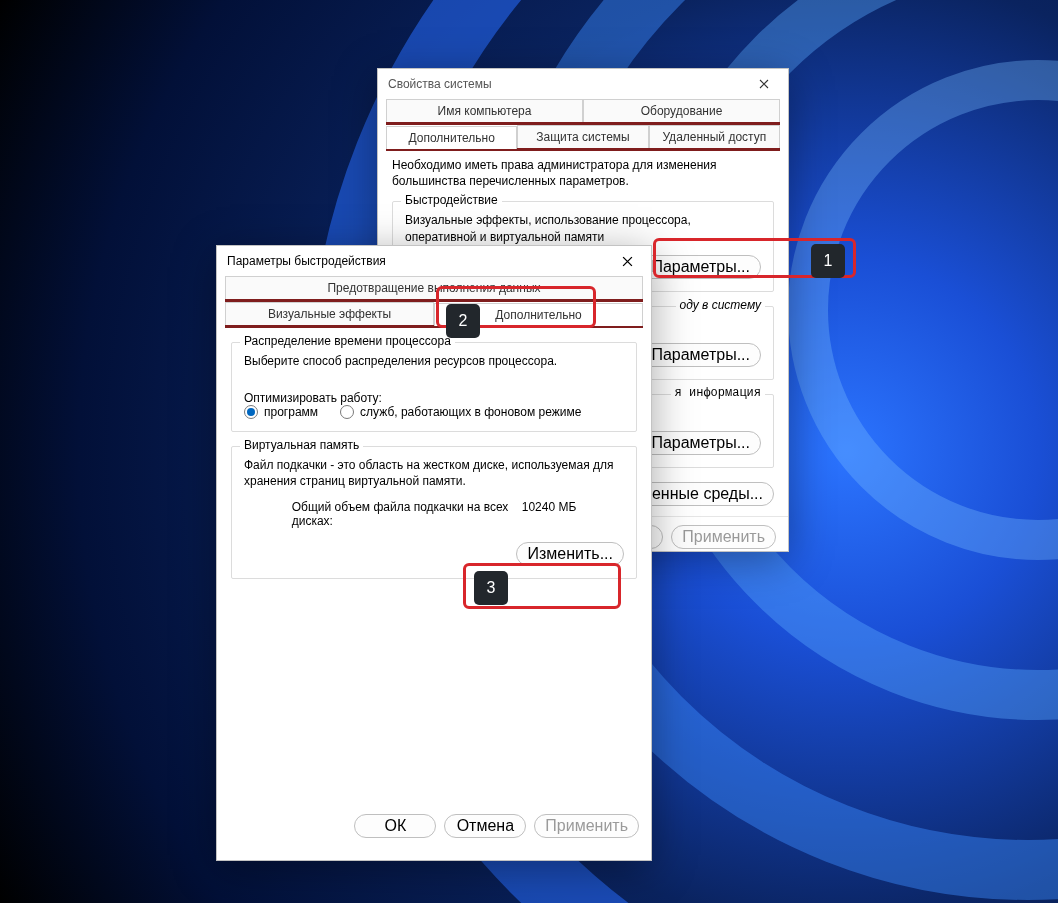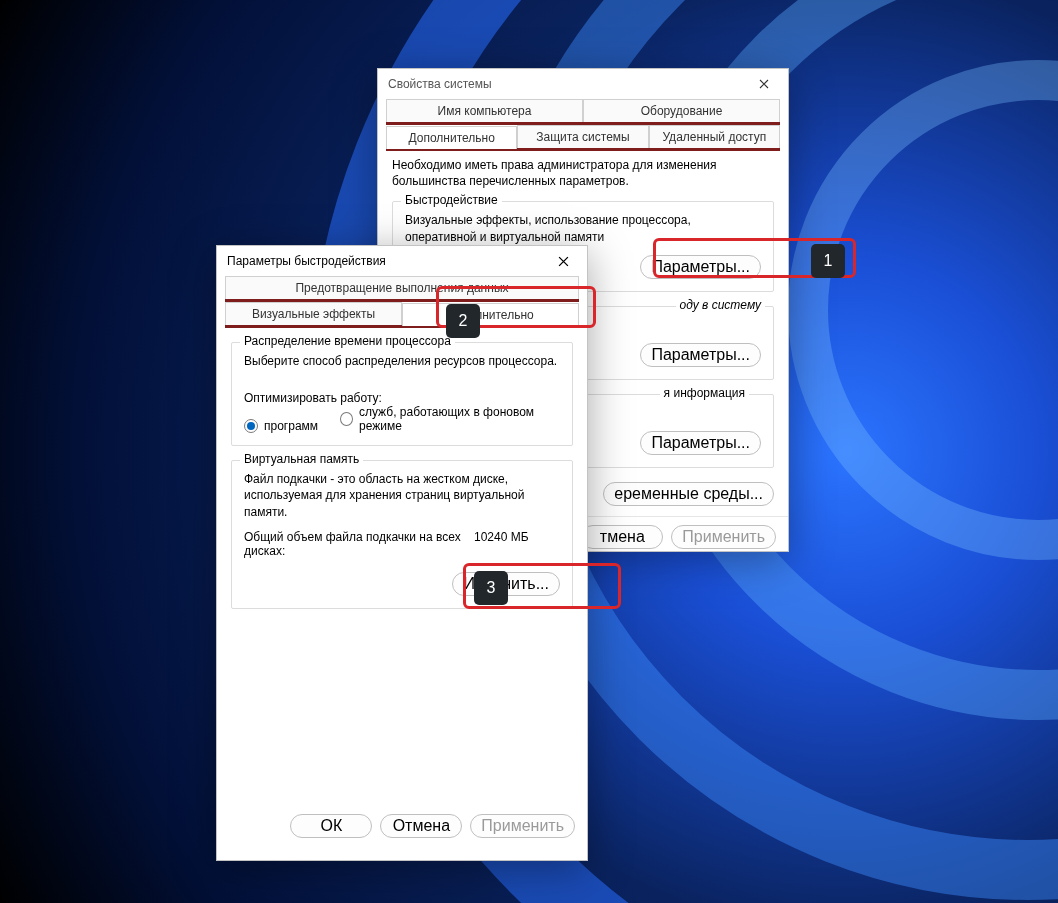--- a/index.html
+++ b/index.html
@@ -121,21 +121,21 @@
     margin-right: 6px;
     position: relative;
   }
   .radio.checked::after {
     content: "";
     width: 8px; height: 8px;
     background: #0067c0;
     border-radius: 50%;
   }
   .radio-label { display: inline-flex; align-items: center; font-size: 12px; color: #000; }
-  .row-line { display: flex; justify-content: flex-start; align-items: baseline; }
+  .row-line { display: flex; justify-content: center; align-items: baseline; }
   .val { color: #000; }
 
   
   .anno-box {
     position: absolute;
     border: 3px solid #d8262b;
     border-radius: 6px;
     pointer-events: none;
     display: flex;
     align-items: center;
@@ -158,21 +158,21 @@
   
   #dlg-sys {
     left: 377px; top: 68px;
     width: 412px; height: 484px;
   }
   #dlg-sys .body-pad { padding-top: 2px; }
 
   
   #dlg-perf {
     left: 216px; top: 245px;
-    width: 372px; height: 616px;
+    width: 436px; height: 616px;
     z-index: 20;
   }
   #dlg-perf .tab-row .tab { font-size: 12px; }
   #dlg-perf .body-pad { padding-top: 6px; }
 
 </style>
 </head>
 <body>
 
 <div class="swirl s1"></div>
@@ -213,21 +213,21 @@
 
     <div class="group">
       <span class="group-title" style="left:auto; right:8px;font-style:italic;">оду в систему</span>
       <div class="group-desc" style="visibility:hidden;">.</div>
       <div class="group-row">
         <span class="btn">Параметры...</span>
       </div>
     </div>
 
     <div class="group">
-      <span class="group-title" style="left:auto; right:24px;">я информация</span>
+      <span class="group-title" style="left:auto; right:8px;font-family:Liberation Mono, monospace;">я информация</span>
       <div class="group-desc" style="visibility:hidden;">.</div>
       <div class="group-row">
         <span class="btn">Параметры...</span>
       </div>
     </div>
 
     <div class="group-row" style="margin-top:4px;">
       <span class="btn" style="min-width:120px;">еременные среды...</span>
     </div>
   </div>

